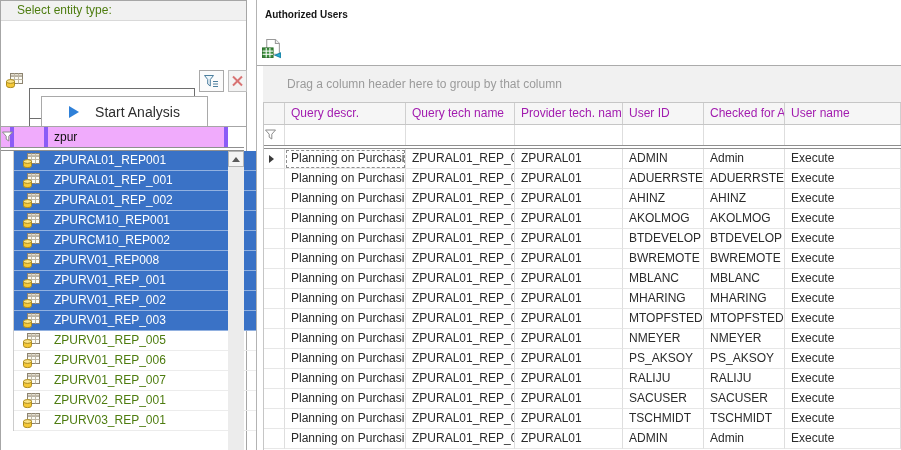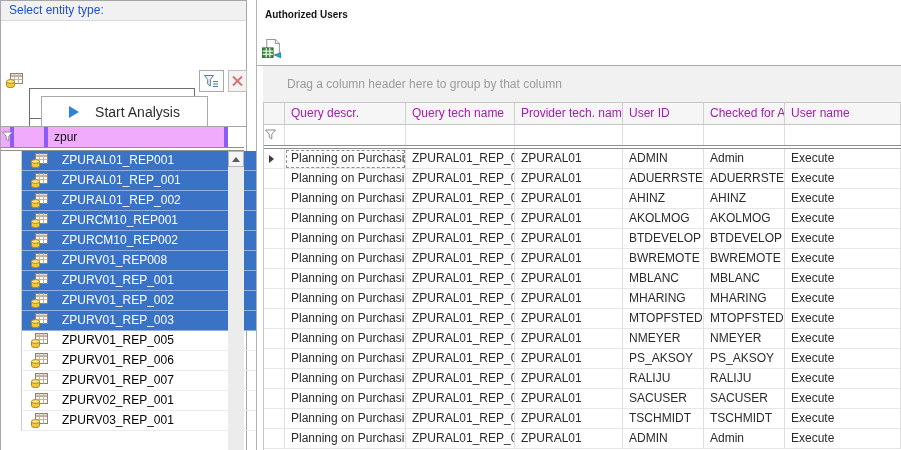--- a/index.html
+++ b/index.html
@@ -3,21 +3,21 @@
 <meta charset="utf-8">
 <style>
   html,body{margin:0;padding:0;background:#fff;}
   .app{position:relative;width:901px;height:450px;background:#fff;overflow:hidden;
        font-family:"Liberation Sans",sans-serif;font-size:12px;color:#2b2b2b;}
 
   
   .left-panel{position:absolute;left:0;top:0;width:247px;height:450px;box-sizing:border-box;
               border-left:1px solid #a6a6a6;border-right:1px solid #a6a6a6;border-top:1px solid #a6a6a6;background:#fff;}
   .panel-header{position:absolute;left:0;top:0;right:0;height:19px;background:#f1f1f1;
-                border-bottom:1px solid #d9d9d9;line-height:19px;padding-left:8px;color:#1d4ed8;}
+                border-bottom:1px solid #d9d9d9;line-height:19px;padding-left:16px;color:#4d7c0f;}
   .combo{position:absolute;left:28px;width:166px;height:31px;background:#fff;border:1px solid #6e6e6e;
          box-sizing:border-box;display:flex;align-items:center;padding-left:16px;margin-top:48px;}
   .combo .arrow{position:absolute;right:6px;top:7px;width:0;height:0;
                 border-left:4px solid transparent;border-right:4px solid transparent;border-top:5px solid #434343;}
   .system-combo{top:39px;}
   .entity-combo{top:69px;}
   .queries-icon{position:absolute;left:4px;top:71px;width:19px;height:17px;}
   .tool-btn{position:absolute;top:69px;height:22px;box-sizing:border-box;border:1px solid #a9a9a9;
             background:#fbfbfb;display:flex;align-items:center;justify-content:center;padding:0;}
   .filter-btn{left:198px;width:25px;}
@@ -30,27 +30,27 @@
 
   
   .query-list{position:absolute;left:0;top:125px;right:0;bottom:0;border-top:1px solid #a6a6a6;background:#fff;}
   .list-filter-row{position:absolute;top:0;left:0;width:227px;height:20px;display:grid;
                    grid-template-columns:13px 34px 1fr;}
   .lf-cell{border-right:4px solid #8b5cf6;background:#f0abfc;position:relative;box-sizing:border-box;}
   .lf-text{line-height:20px;padding-left:6px;color:#111;}
   .funnel-slot{position:absolute;left:1px;top:4px;}
   .dbl{position:absolute;top:20px;left:0;width:243px;height:4px;box-sizing:border-box;
        border-top:1px solid #8f8f8f;border-bottom:1px solid #8f8f8f;background:#fff;}
-  .q-items{position:absolute;top:24px;left:0;width:263px;padding-left:8px;}
+  .q-items{position:absolute;top:24px;left:0;width:263px;}
   .q-row{display:grid;grid-template-columns:13px 34px 1fr;height:20px;box-sizing:border-box;}
   .q-ind{background:#fff;border-right:1px solid #cccccc;position:relative;}
   .q-ind.cur::before{content:"";position:absolute;left:3px;top:6px;width:0;height:0;
        border-top:4px solid transparent;border-bottom:4px solid transparent;border-left:5px solid #3a3a3a;}
   .q-ico{display:flex;align-items:center;justify-content:center;border-bottom:1px solid #ececec;}
-  .q-label{line-height:19px;padding-left:6px;border-bottom:1px solid #ececec;white-space:nowrap;overflow:hidden;color:#000000;}
+  .q-label{line-height:19px;padding-left:6px;border-bottom:1px solid #ececec;white-space:nowrap;overflow:hidden;color:#4d7c0f;}
   .q-row.sel .q-ico,.q-row.sel .q-label{background:#3a72c6;color:#fff;border-bottom-color:rgba(255,255,255,.45);}
   .scrollbar{position:absolute;left:227px;top:24px;width:16px;bottom:0;background:#ececec;}
   .sb-up{position:absolute;top:0;left:0;width:16px;height:16px;background:#f4f4f4;border:1px solid #b5b5b5;
          box-sizing:border-box;display:flex;align-items:center;justify-content:center;}
   .sb-up::after{content:"";width:0;height:0;border-left:4px solid transparent;border-right:4px solid transparent;
                 border-bottom:5px solid #5a5a5a;}
 
   
   .right-panel{position:absolute;left:256px;top:0;right:0;height:450px;border-left:1px solid #b3b3b3;background:#fff;}
   .rp-title{position:absolute;left:8px;top:9px;font-size:10px;font-weight:bold;color:#161616;}

